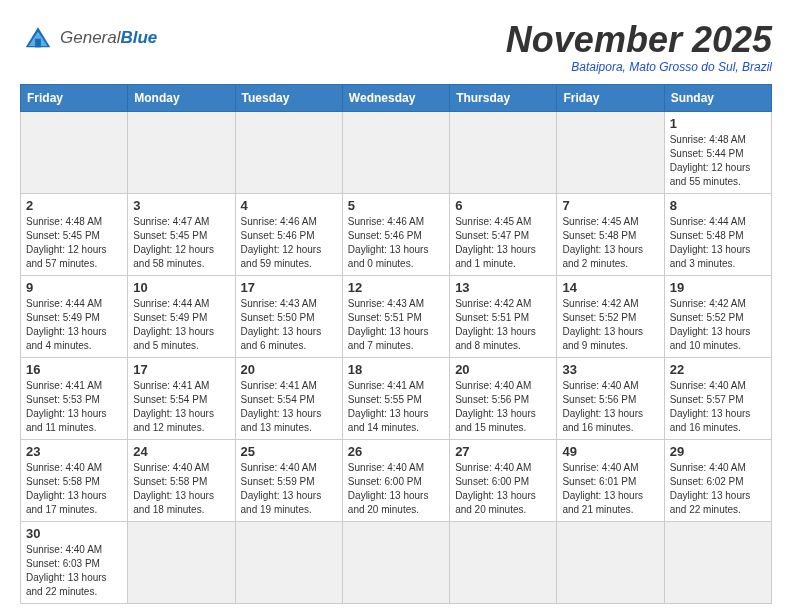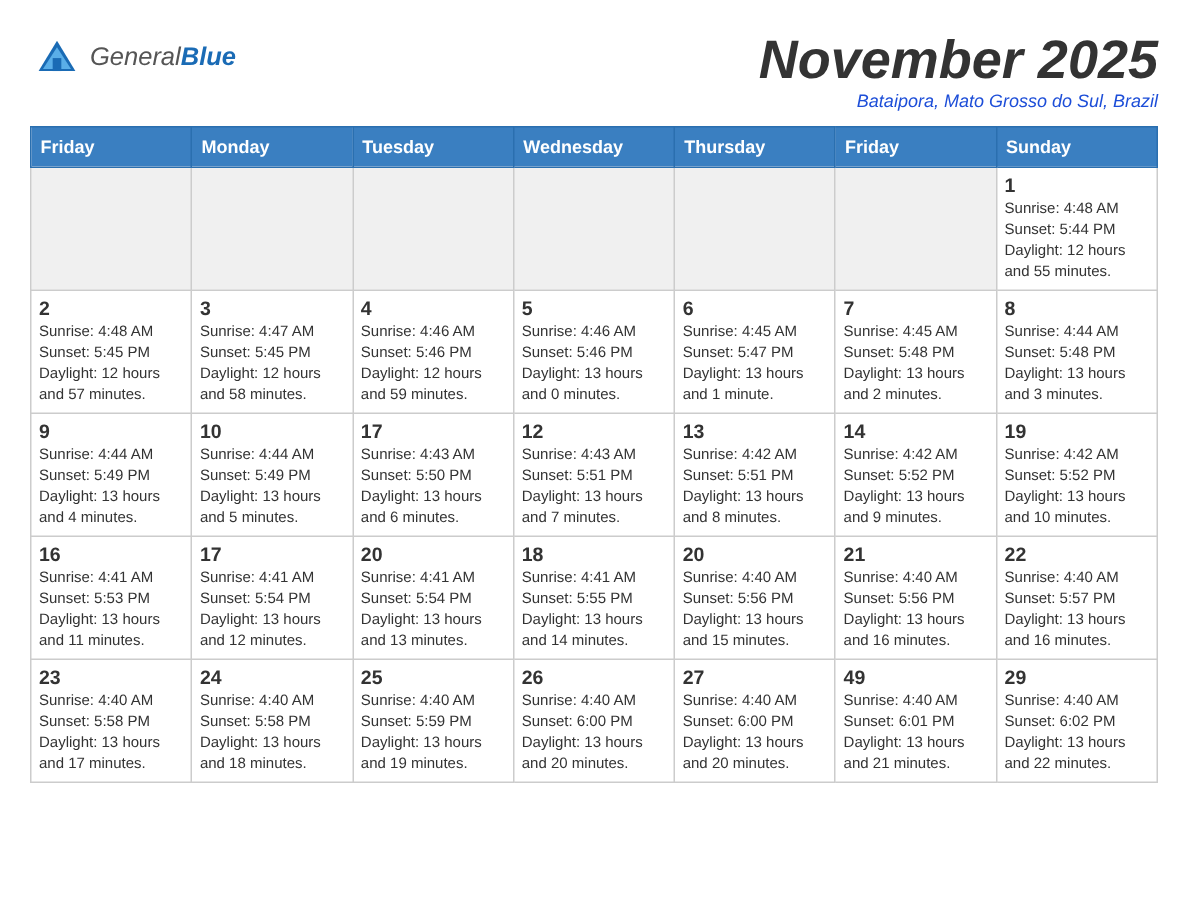--- a/index.html
+++ b/index.html
@@ -239,21 +239,21 @@
 Sunset: 5:55 PM
 Daylight: 13 hours and 14 minutes.</div>
         </td>
         <td>
           <span class="day-number">20</span>
           <div class="day-info" style="white-space: pre-line;">Sunrise: 4:40 AM
 Sunset: 5:56 PM
 Daylight: 13 hours and 15 minutes.</div>
         </td>
         <td>
-          <span class="day-number">21</span>
+          <span class="day-number">33</span>
           <div class="day-info" style="white-space: pre-line;">Sunrise: 4:40 AM
 Sunset: 5:56 PM
 Daylight: 13 hours and 16 minutes.</div>
         </td>
         <td>
           <span class="day-number">22</span>
           <div class="day-info" style="white-space: pre-line;">Sunrise: 4:40 AM
 Sunset: 5:57 PM
 Daylight: 13 hours and 16 minutes.</div>
         </td>
@@ -294,15 +294,29 @@
           <div class="day-info" style="white-space: pre-line;">Sunrise: 4:40 AM
 Sunset: 6:01 PM
 Daylight: 13 hours and 21 minutes.</div>
         </td>
         <td>
           <span class="day-number">29</span>
           <div class="day-info" style="white-space: pre-line;">Sunrise: 4:40 AM
 Sunset: 6:02 PM
 Daylight: 13 hours and 22 minutes.</div>
         </td>
+      </tr>
+      <tr>
+        <td>
+          <span class="day-number">30</span>
+          <div class="day-info" style="white-space: pre-line;">Sunrise: 4:40 AM
+Sunset: 6:03 PM
+Daylight: 13 hours and 22 minutes.</div>
+        </td>
+        <td class="shaded"></td>
+        <td class="shaded"></td>
+        <td class="shaded"></td>
+        <td class="shaded"></td>
+        <td class="shaded"></td>
+        <td class="shaded"></td>
       </tr>
     </tbody>
 </table>
 
 </body></html>

